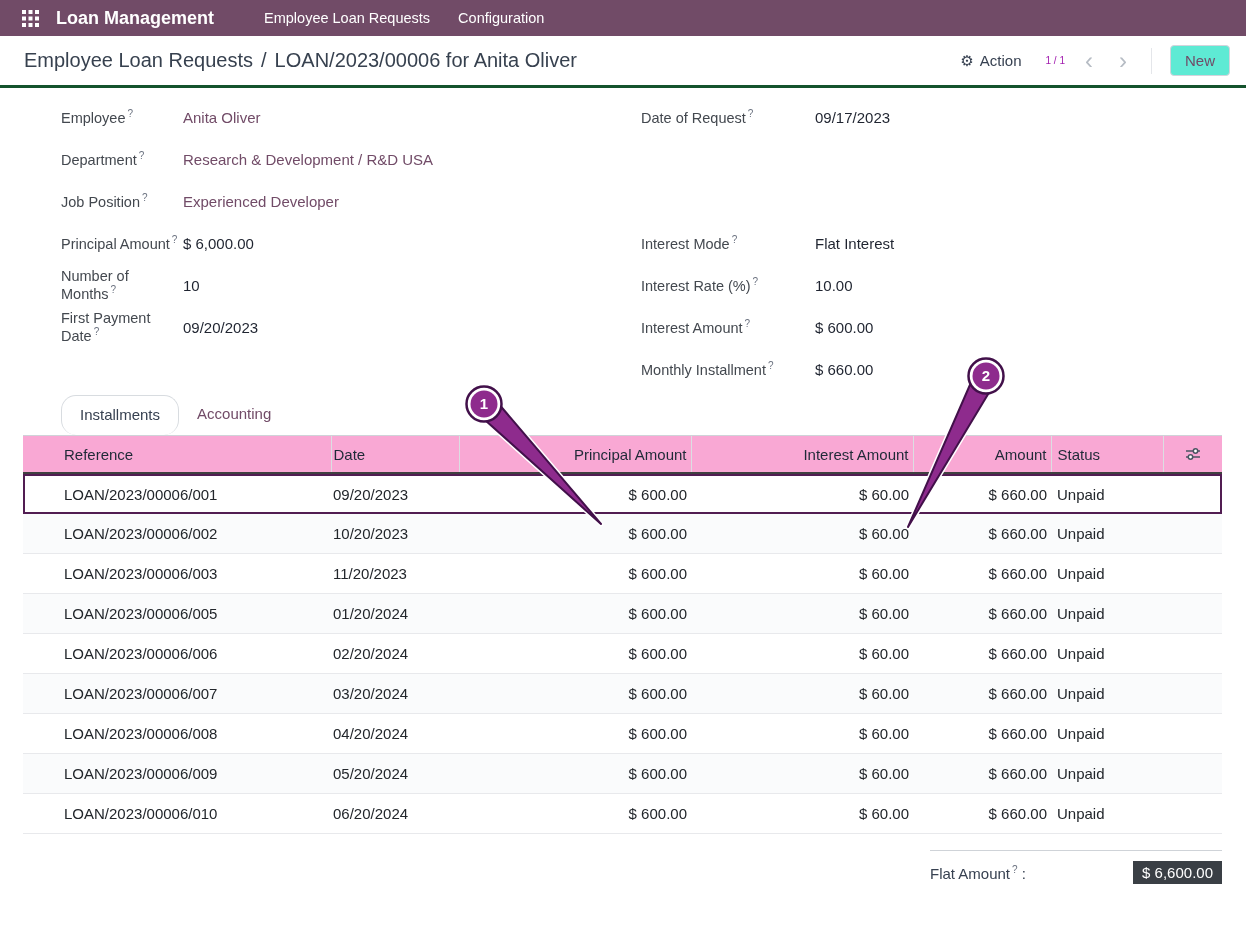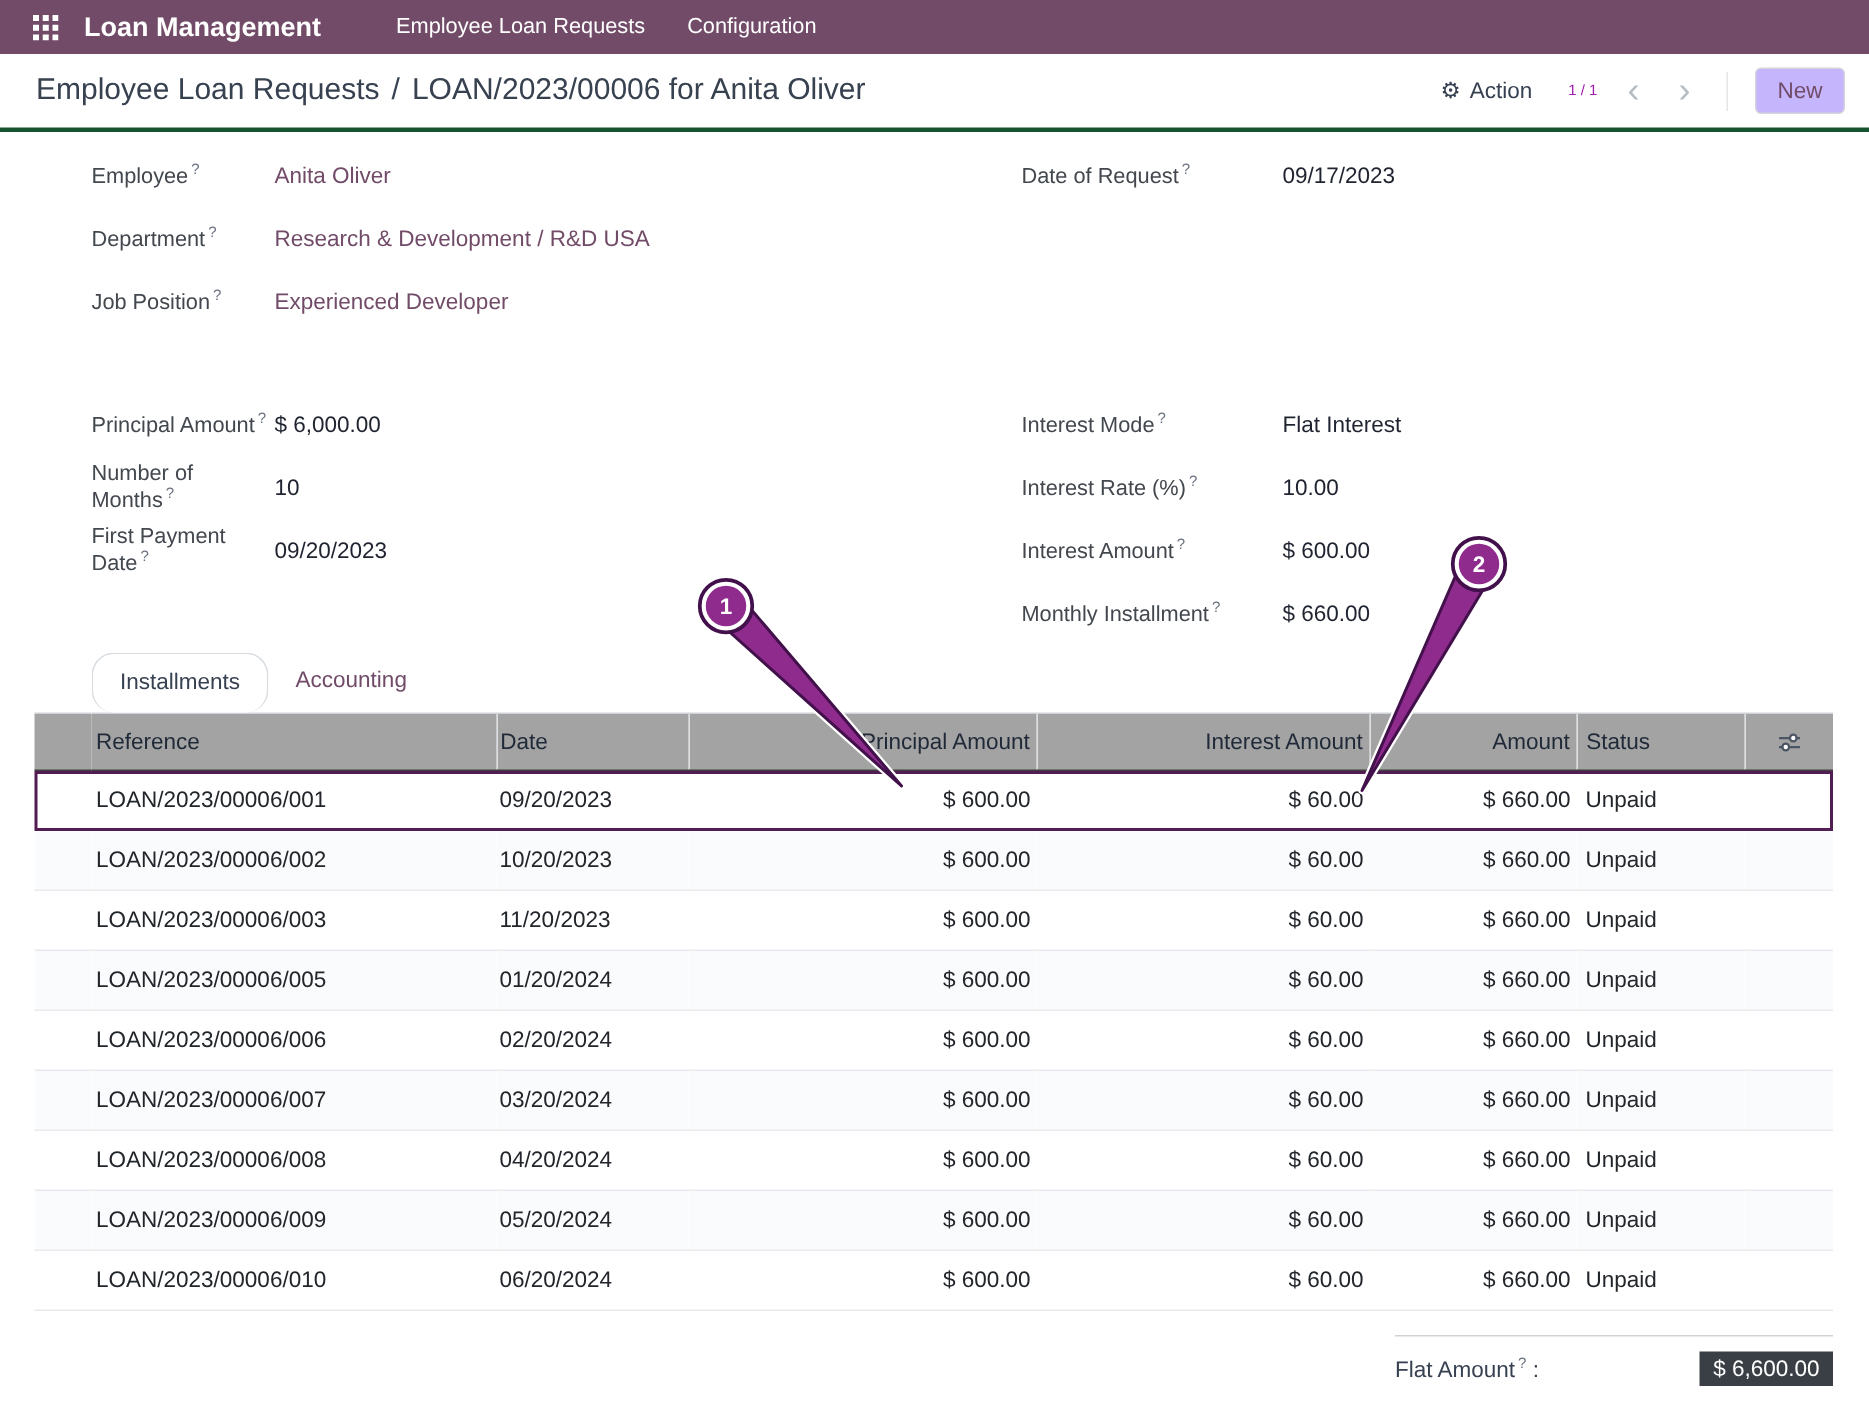--- a/index.html
+++ b/index.html
@@ -28,27 +28,27 @@
   .breadcrumb { font-size: 20px; color: #37414f; white-space: nowrap; }
   .breadcrumb .bc-parent { cursor: pointer; }
   .breadcrumb .bc-sep { margin: 0 8px; color: #37414f; }
   .cb-right { display: flex; align-items: center; gap: 14px; }
   .action-btn { display: flex; align-items: center; gap: 6px; font-size: 15px; color: #374151; cursor: pointer; }
   .gear { font-size: 15px; line-height: 1; }
   .pager-value { font-size: 10px; color: #a21caf; margin-left: 10px; }
   .pager-arrow { font-size: 24px; color: #b6bcc4; cursor: pointer; padding: 0 6px; line-height: 1; }
   .vsep { width: 1px; height: 26px; background: #e4e6ea; margin: 0 4px; }
   .new-btn {
-    font-size: 15px; color: #714B67; background: #c4b5fd; border: 1px solid #d4d4dc;
+    font-size: 15px; color: #714B67; background: #5eead4; border: 1px solid #d4d4dc;
     border-radius: 4px; padding: 6px 14px; cursor: pointer;
   }
 
   
   .sheet { padding: 8px 24px 0 61px; }
-  .form-grid { display: grid; grid-template-columns: 580px auto; gap: 40px; }
+  .form-grid { display: grid; grid-template-columns: 580px auto; }
   .field-row { height: 42px; display: flex; align-items: center; }
   .field-label { width: 122px; flex: 0 0 122px; font-size: 14.5px; color: #43484f; }
   .col-right .field-label { width: 174px; flex: 0 0 174px; }
   .help { font-size: 10px; color: #6b7280; margin-left: 2px; vertical-align: super; }
   .field-value { font-size: 15px; color: #1f2430; }
   .field-value.link { color: #714B67; cursor: pointer; }
 
   
   .notebook-tabs { display: flex; margin: 5px 0 0 61px; }
   .tab {
@@ -59,22 +59,22 @@
     color: #374151; background: #fff;
     border: 1px solid #d8dce0; border-bottom: none;
   }
 
   
   table.list {
     border-collapse: collapse; table-layout: fixed;
     width: 1199px; margin-left: 23px; font-size: 15px;
   }
   table.list thead th {
-    background: #a3a3a3; height: 38px; font-weight: normal; color: #1f2937;
-    border-top: 1px solid #cfd3d8; border-bottom: 1px solid #404040;
+    background: #f9a8d4; height: 38px; font-weight: normal; color: #1f2937;
+    border-top: 1px solid #cfd3d8; border-bottom: 3px solid #404040;
     padding: 0; white-space: nowrap; cursor: pointer;
   }
   table.list thead th + th { border-left: 1px solid #dcdee2; }
   table.list thead th.col-gutter, table.list thead th.col-ref { border-left: none; }
   table.list tbody td { height: 40px; border-bottom: 1px solid #e8e9ec; padding: 0; white-space: nowrap; overflow: hidden; }
   tbody tr:nth-child(even) { background: #fafbfc; }
   .col-ref   { text-align: left;  padding-left: 3px !important; }
   .col-date  { text-align: left;  padding-left: 2px !important; }
   .col-num   { text-align: right; padding-right: 4px !important; }
   .col-status{ text-align: left;  padding-left: 6px !important; }

